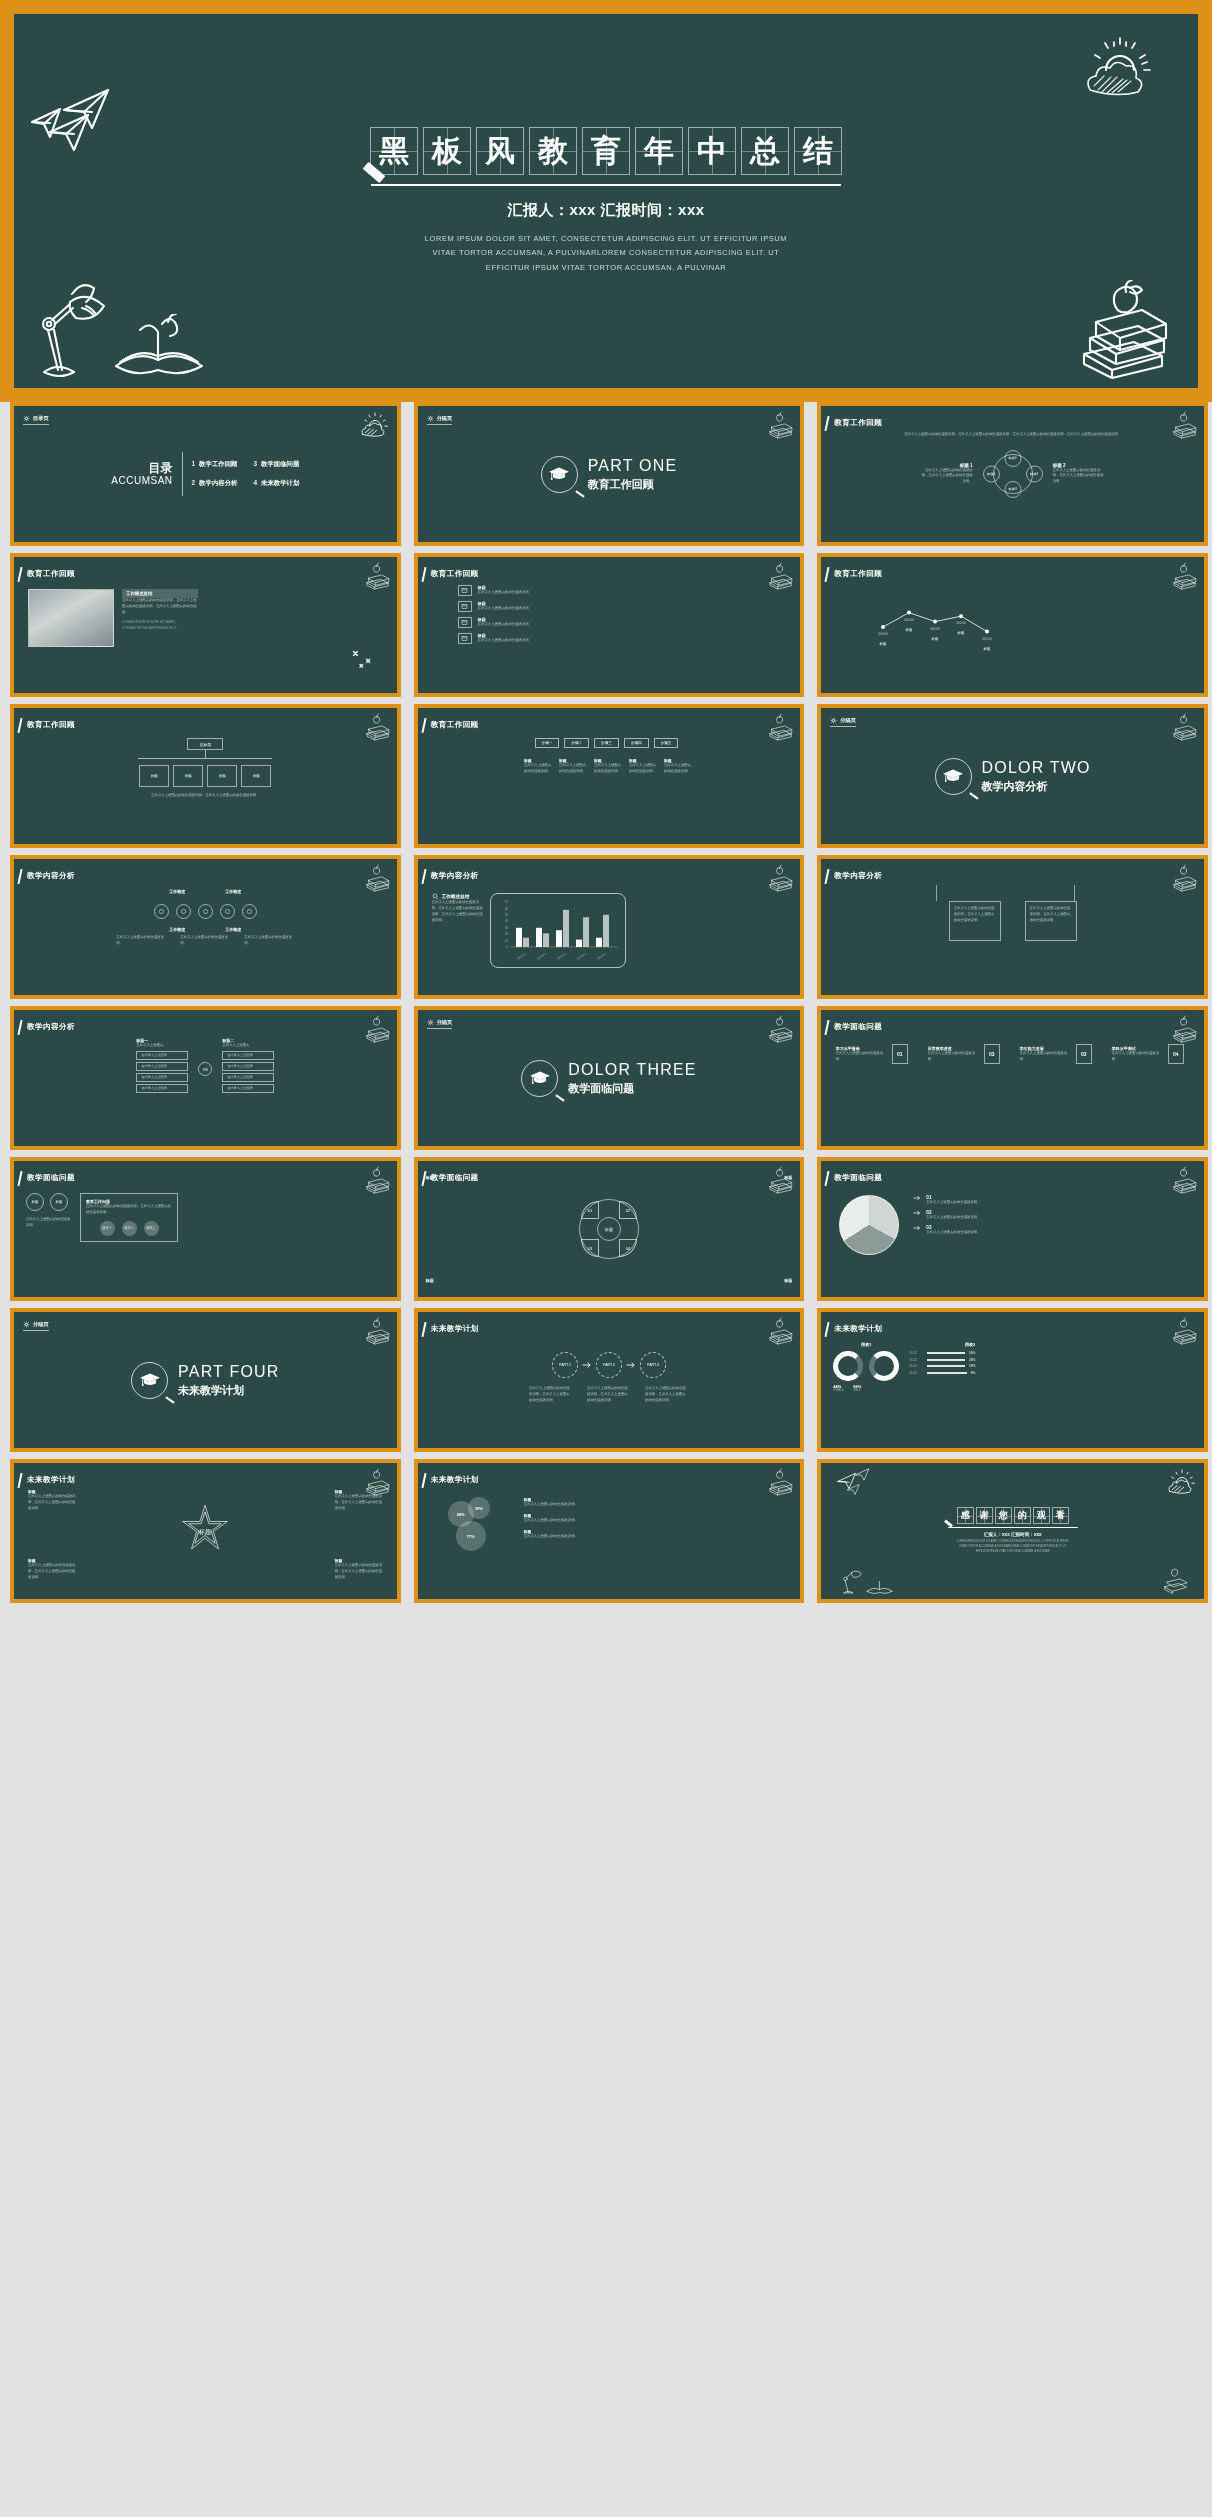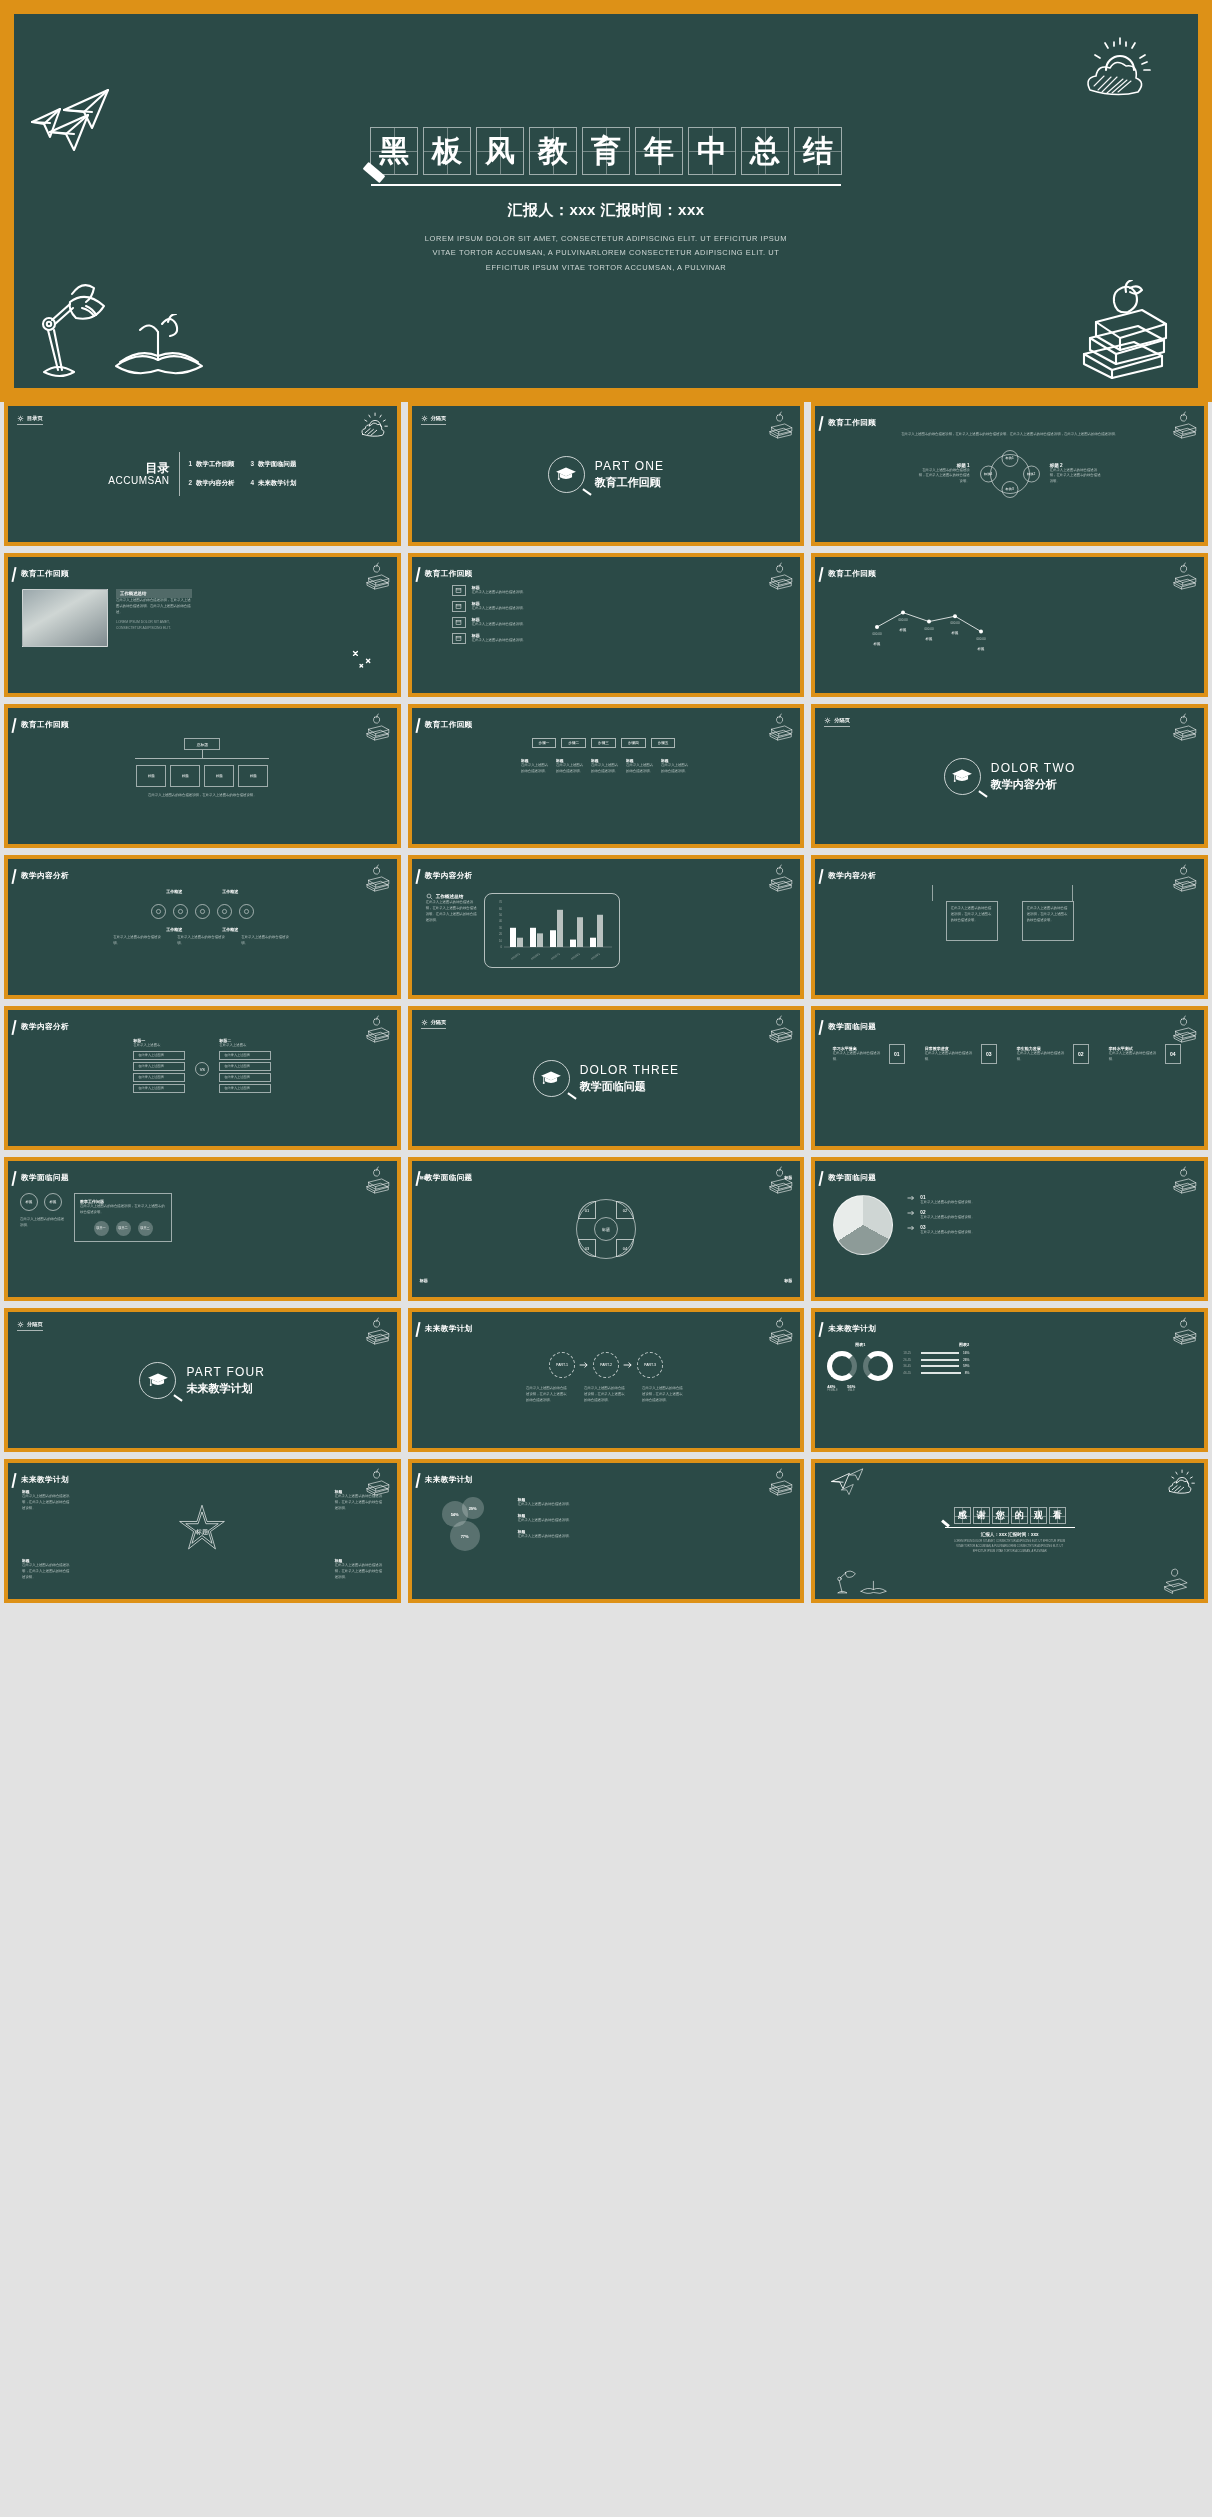--- a/index.html
+++ b/index.html
@@ -61,21 +61,21 @@
   
   svg.doodle { position: absolute; stroke: #fff; fill: none; stroke-width: 2.1; stroke-linejoin: round; stroke-linecap: round; }
 
   
   .grid {
     display: grid;
     grid-template-columns: repeat(3, 1fr);
     gap: 7px;
     padding: 0 4px 10px;
   }
-  .thumb-frame { padding: 4px; }
+  .thumb-frame { padding: 4px; margin-left: 6px; }
   .thumb { height: 136px; font-size: 5px; }
 
   
   .tag {
     position: absolute; left: 9px; top: 9px;
     display: flex; align-items: center; gap: 3px;
     color: #fff; font-size: 5.2px; font-weight: 700;
     border-bottom: 1px solid rgba(255,255,255,.6);
     padding-bottom: 2px;
   }
@@ -103,21 +103,21 @@
   .contents-items i { font-style: normal; opacity: .9; margin-right: 4px; }
 
   
   .part-wrap { display: flex; align-items: center; gap: 10px; }
   .cap-circle {
     width: 37px; height: 37px; border-radius: 50%;
     border: 1px solid rgba(255,255,255,.75);
     display: flex; align-items: center; justify-content: center;
   }
   .part-txt { color: #fff; }
-  .part-txt .pt-en { font-size: 12px; letter-spacing: 1.2px; }
+  .part-txt .pt-en { font-size: 16px; letter-spacing: 1.2px; }
   .part-txt .pt-cn { font-size: 11px; font-weight: 700; margin-top: 2px; position: relative; }
   .part-txt .pt-cn::after {
     content:""; position:absolute; left:-13px; bottom:-3px;
     width: 10px; height: 2px; background:#fff; transform: rotate(35deg);
   }
 
   
   .body-txt { color: #bcc9c7; font-size: 3.4px; line-height: 1.75; }
   .mini-title { color: #fff; font-size: 4.6px; font-weight: 700; }
   .wb { border: 1px solid rgba(255,255,255,.55); }

